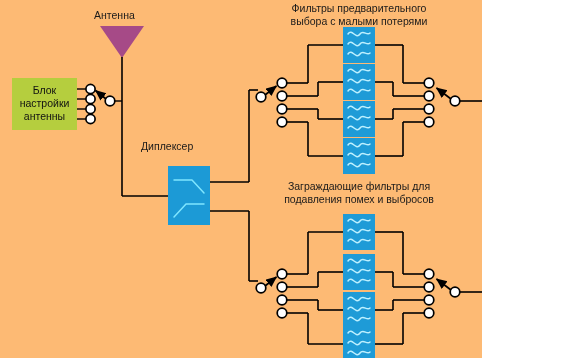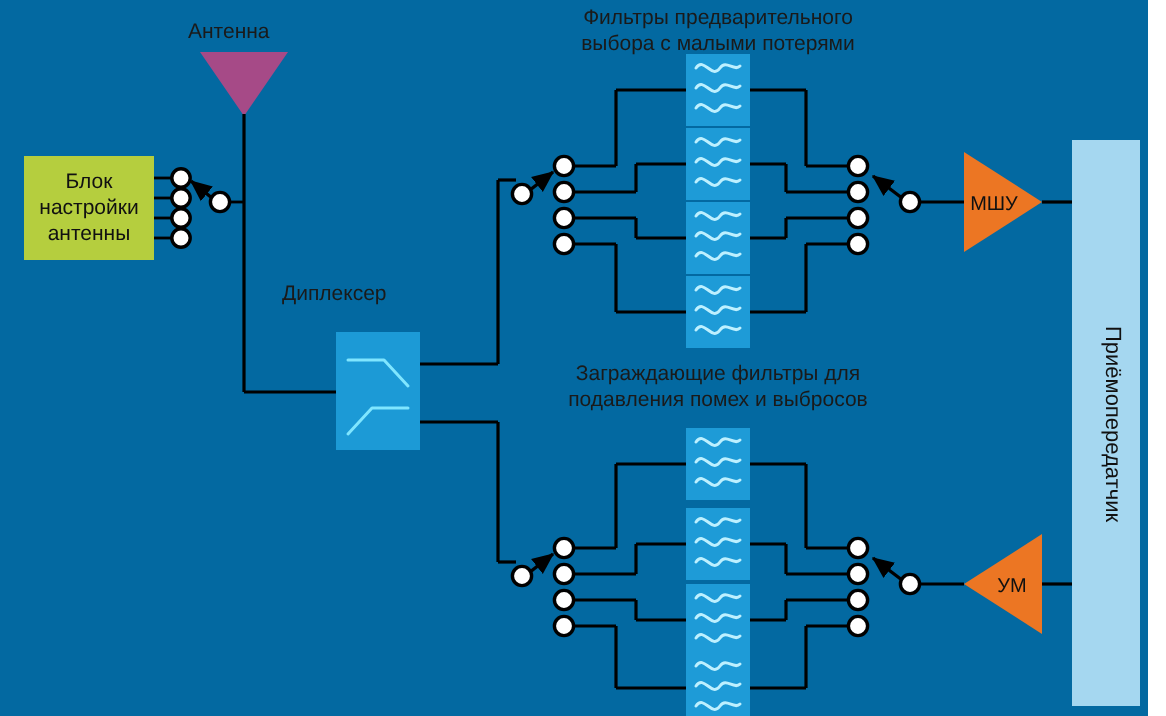--- a/index.html
+++ b/index.html
@@ -5,23 +5,23 @@
   html, body {
     margin: 0;
     padding: 0;
     background: #ffffff;
   }
   body {
     font-family: "Liberation Sans", sans-serif;
   }
   #diagram-root {
     position: relative;
-    width: 574px;
+    width: 482px;
     height: 358px;
-    background: #0369a1;
+    background: #fdba74;
     overflow: hidden;
   }
   svg#rf-diagram {
     display: block;
     width: 583px;
     height: 358px;
   }
   .wire {
     stroke: #000000;
     stroke-width: 1.6;

